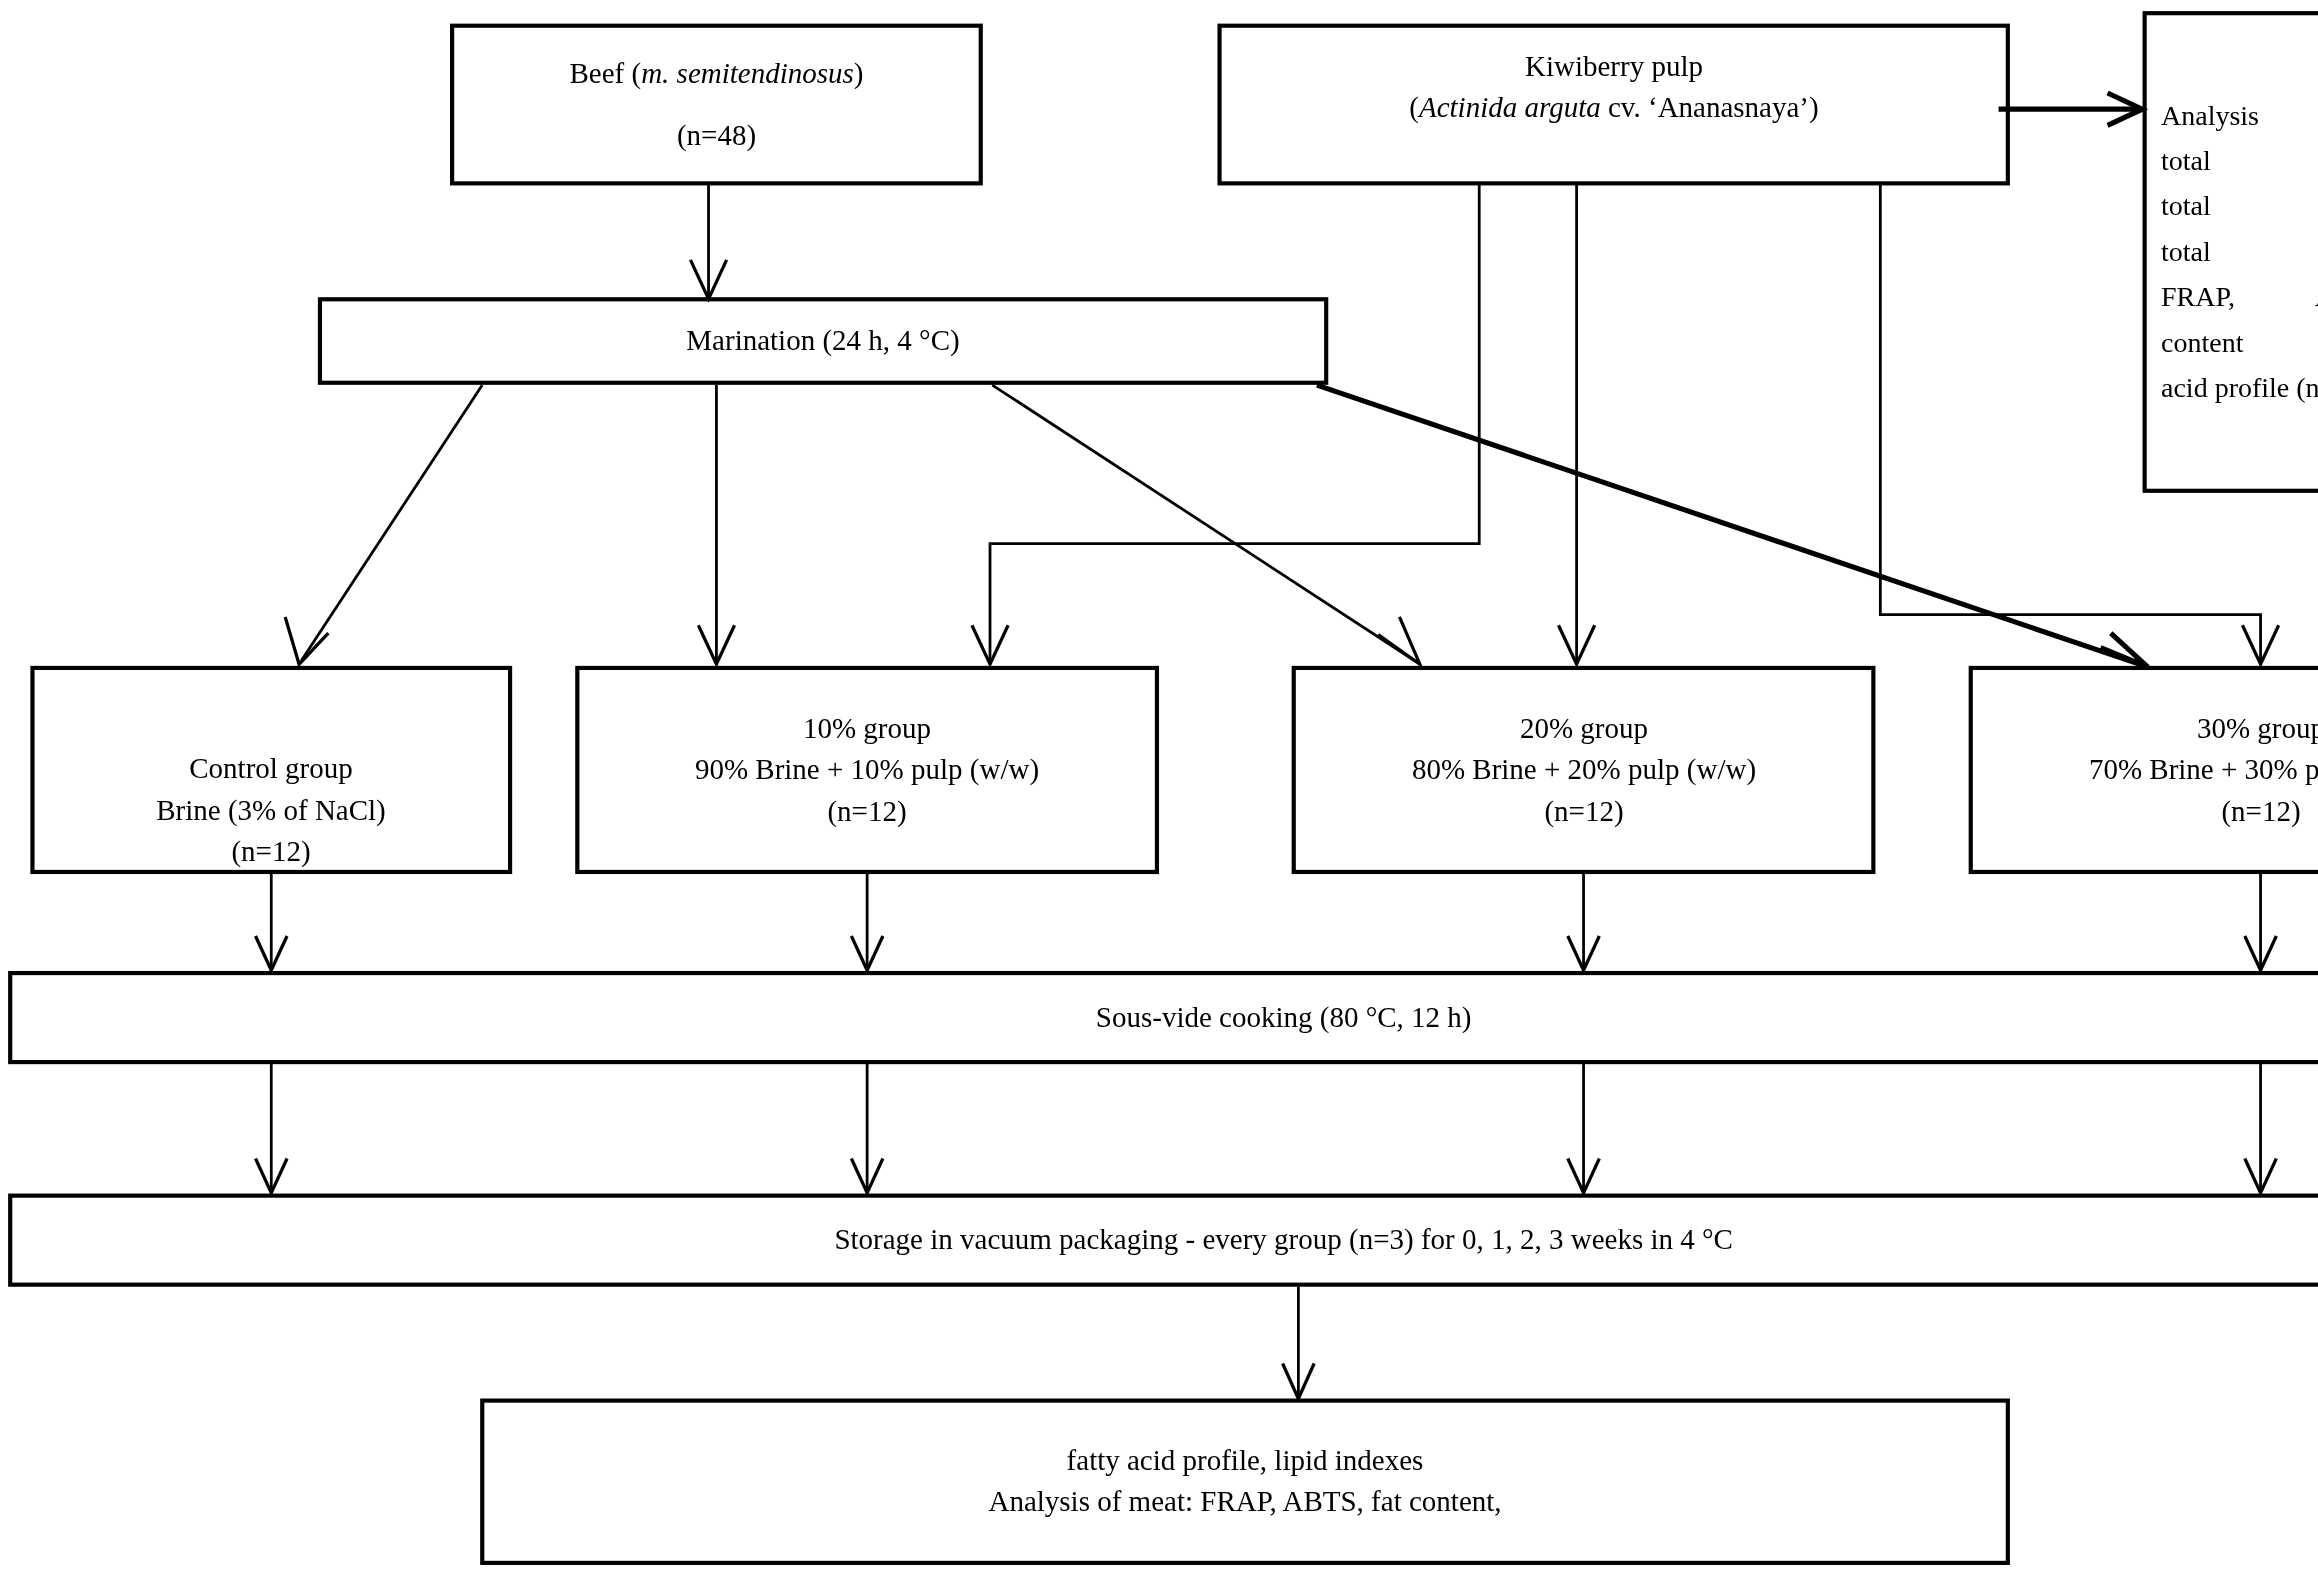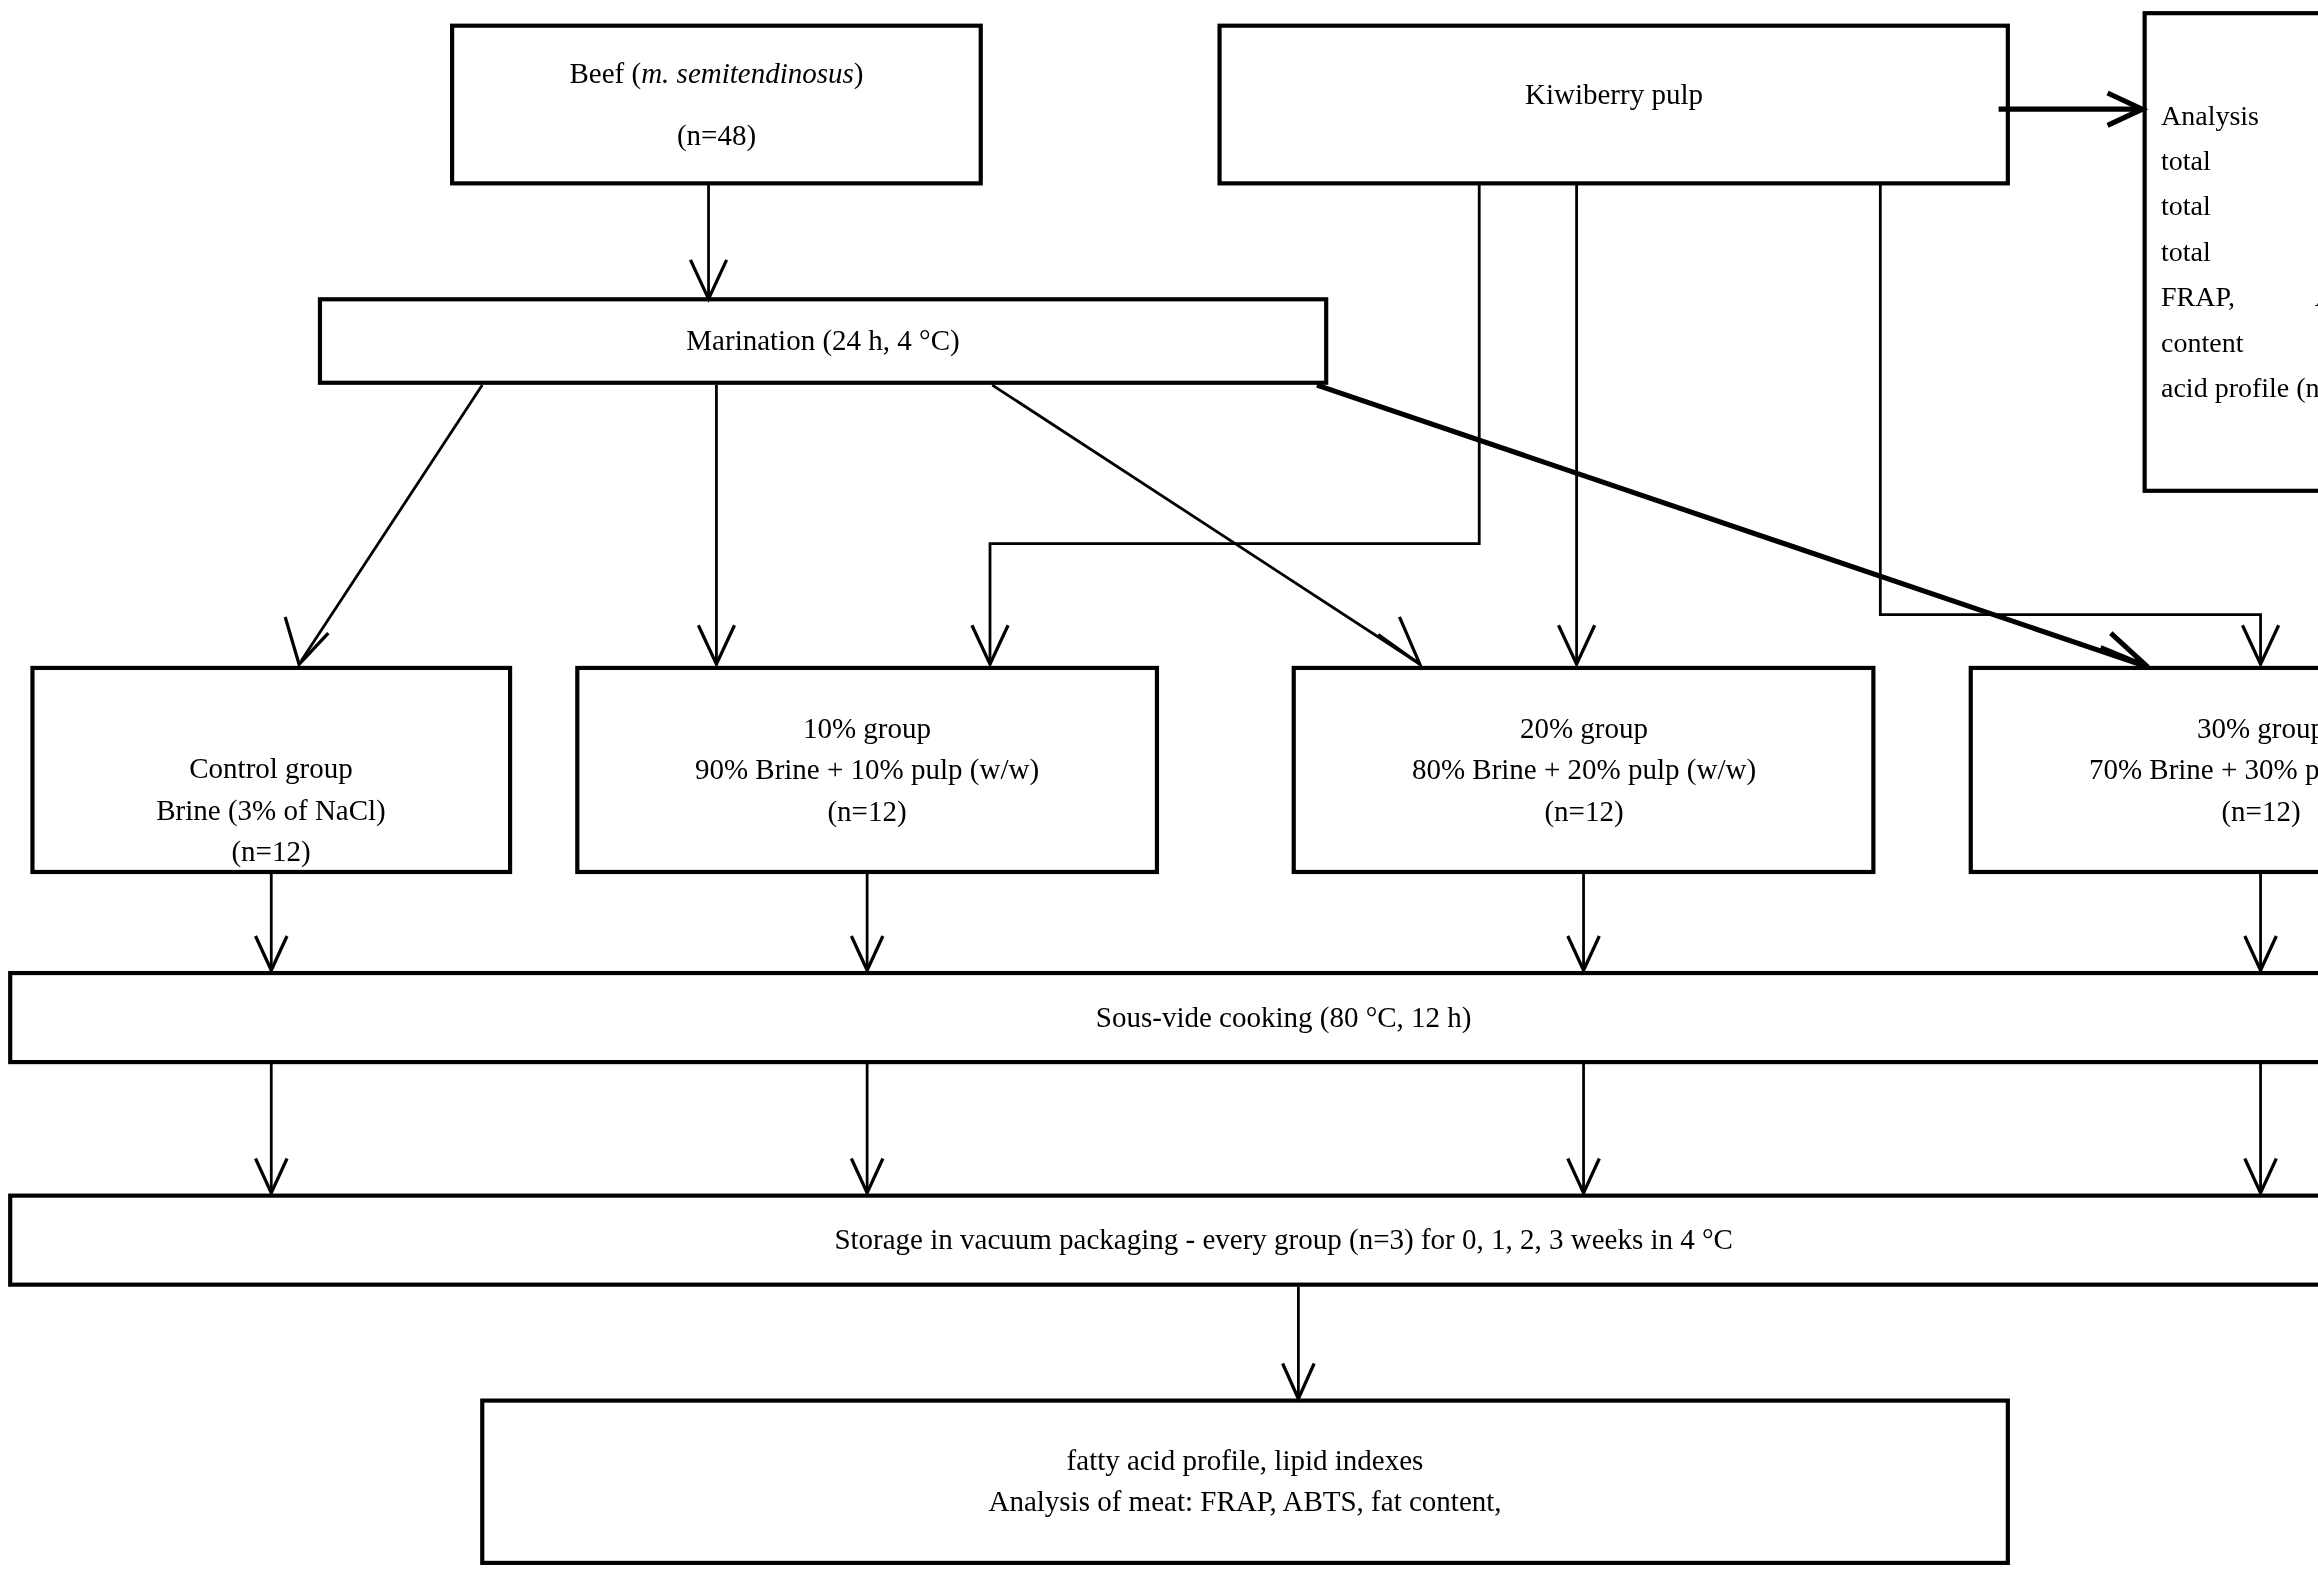--- a/index.html
+++ b/index.html
@@ -187,22 +187,23 @@
       <path class="arrowhead" d="M 2766 2940 L 2800 3016 L 2834 2940"></path>
     </g>
 
   </svg>
 
   <div class="node-label" style="left:452px; top:25.5px; width:529px; height:158px;gap:20px;">
     <div class="ln"><span>Beef (</span><em class="sci">m. semitendinosus</em><span>)</span></div>
     <div class="ln">(n=48)</div>
   </div>
 
-  <div class="node-label" style="left:1220px; top:16px; width:788px; height:158px;">
+  <div class="node-label" style="left:1220px; top:8px; width:788px; height:158px;">
     <div class="ln">Kiwiberry pulp</div>
+    <div class="ln"><span>(</span><em class="sci">Actinida arguta</em><span> cv. ‘Ananasnaya’)</span></div>
   </div>
 
   <div class="node-label justify-block" style="left:2161px; top:22px; width:343px; height:459px; font-size:28px;">
     <div class="ln">Analysis of pulp:</div>
     <div class="ln">total polyphenols;</div>
     <div class="ln">total chlorophylls,</div>
     <div class="ln">total carotenoids;</div>
     <div class="ln">FRAP, ABTS, fat</div>
     <div class="ln">content and fatty</div>
     <div class="ln last">acid profile (n=3)</div>

